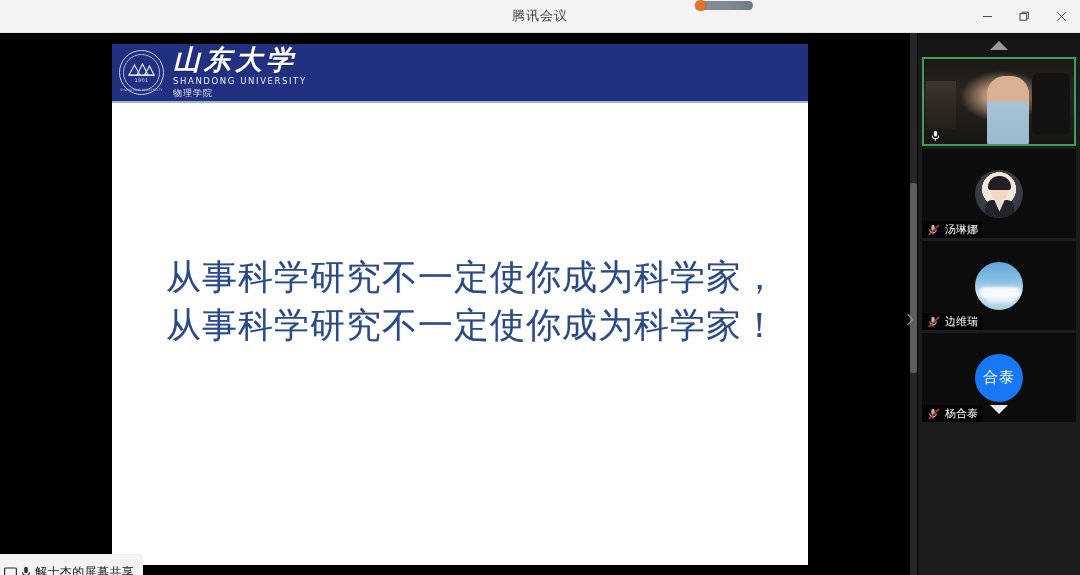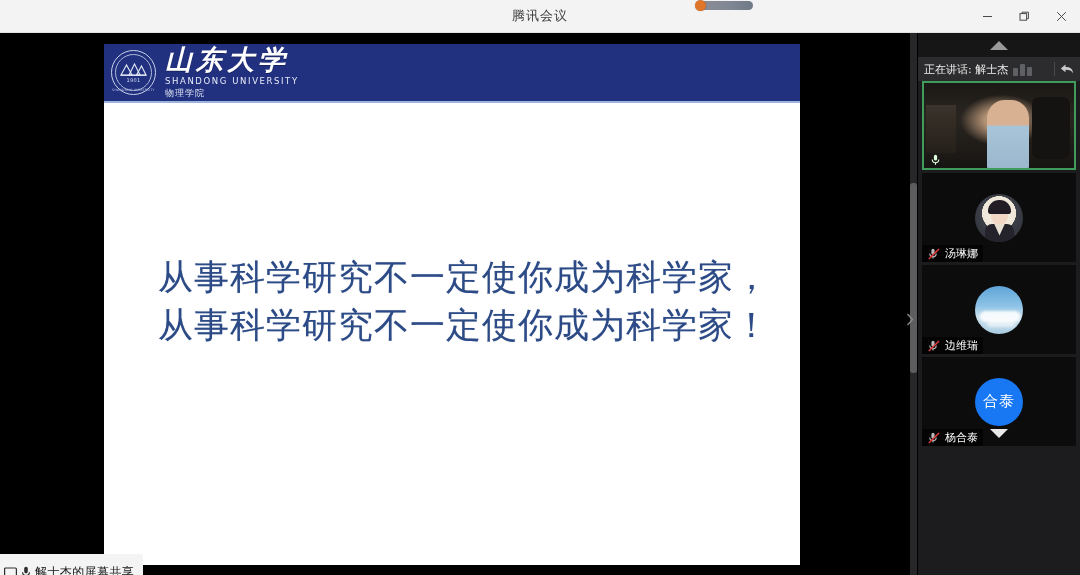--- a/index.html
+++ b/index.html
@@ -41,21 +41,21 @@
     color:#4a4a4a; font-size:13px; line-height:1;
   }
   .win-btn svg{ display:block; }
 
   
   .stage{
     position:absolute; left:0; top:33px; width:918px; height:542px;
     background:#000; overflow:hidden;
   }
   .slide{
-    position:absolute; left:104px; top:11px; width:696px; height:521px;
+    position:absolute; left:112px; top:11px; width:696px; height:521px;
     background:#ffffff; overflow:hidden;text-decoration:underline;
   }
   .slide-banner{
     position:absolute; left:0; top:0; width:696px; height:59px;
     background:#21307f;
     border-bottom:2px solid #9db3de;
     display:flex; align-items:center;
   }
   .sdu-emblem{
     position:relative; width:45px; height:45px; margin-left:7px; flex:0 0 auto;
@@ -370,34 +370,20 @@
     <div class="panel-collapse">
       <svg width="8" height="13" viewBox="0 0 8 13">
         <path d="M1.5 1 L6.5 6.5 L1.5 12" fill="none" stroke="#8a8a8a" stroke-width="1.4"></path>
       </svg>
     </div>
 
     <div class="panel-up">
       <span class="chev-up"></span>
     </div>
 
-    <div class="speaking-bar">
-      <span class="speaking-text">正在讲话: 解士杰</span>
-      <span class="vol-bars">
-          <i></i>
-          <i></i>
-          <i></i>
-        </span>
-      <span class="speaking-divider"></span>
-      <span class="reply-ico">
-        <svg width="14" height="12" viewBox="0 0 14 12">
-          <path d="M5.5 1.5 L0.8 5.4 L5.5 9.3 V6.8 C9.5 6.8 12 7.8 13 10.5 C13 5.5 10 4 5.5 4 Z" fill="#c9c9cb"></path>
-        </svg>
-      </span>
-    </div>
 
     <div class="tiles">
 
       <div class="tile active">
         <div class="tile-video">
           <span class="shelf"></span>
           <span class="chair"></span>
           <span class="figure"></span>
         </div>
         <div class="tile-namebar">

